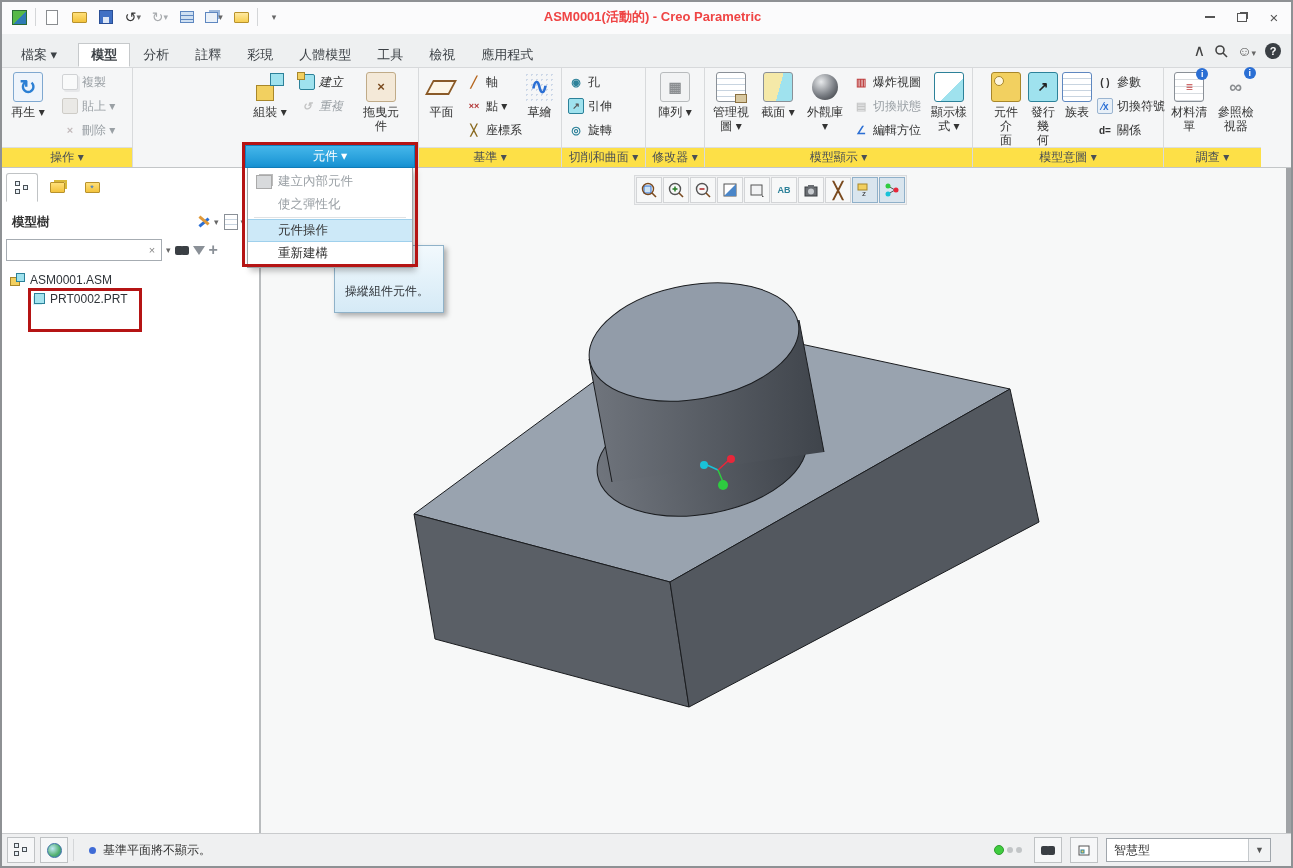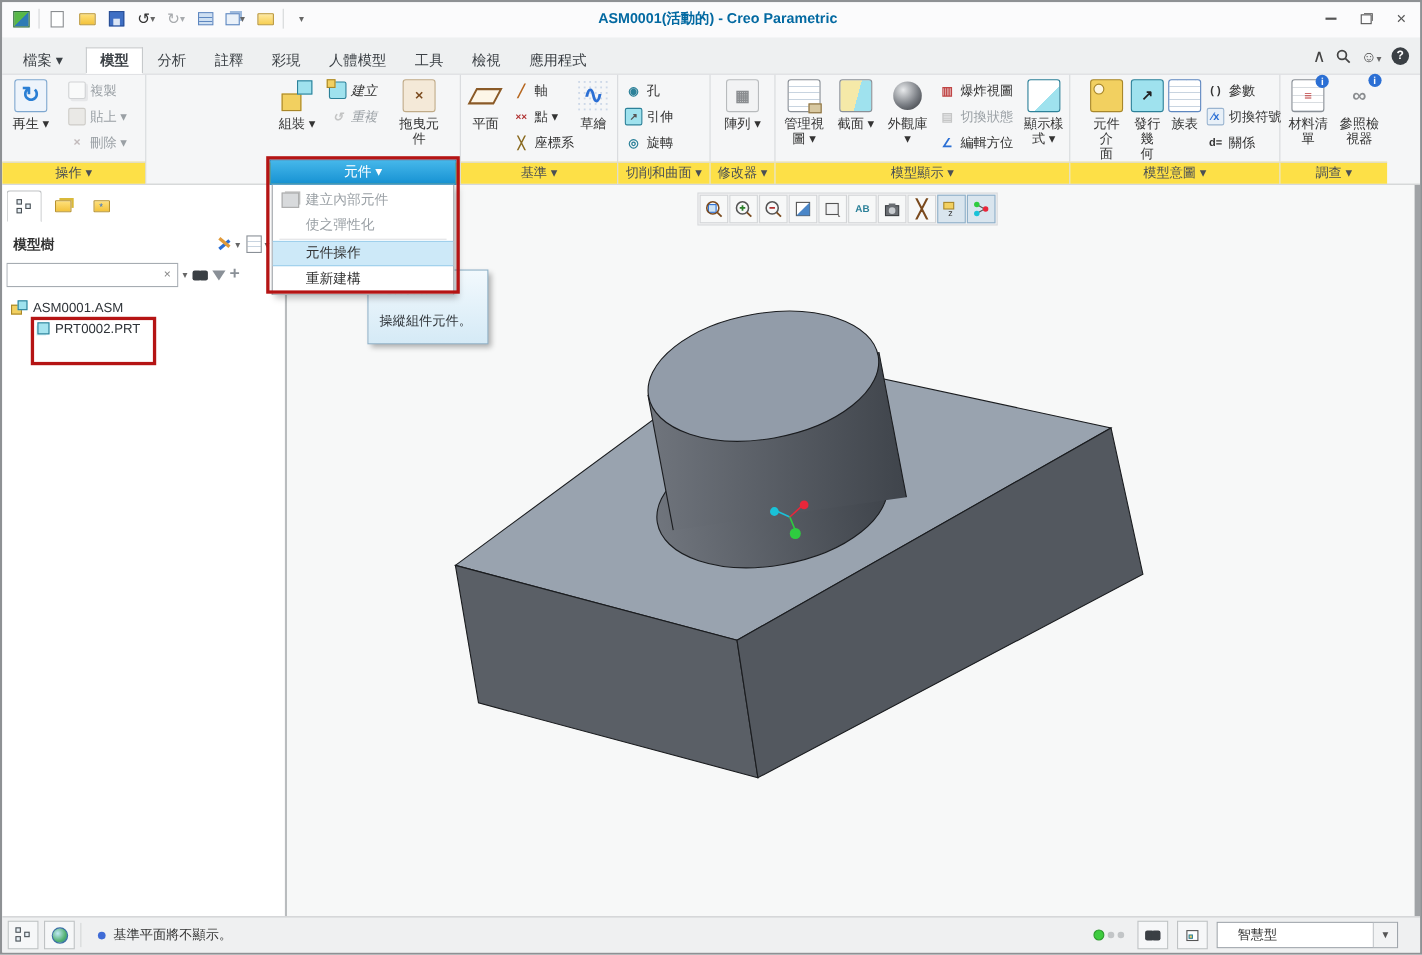--- a/index.html
+++ b/index.html
@@ -7,21 +7,21 @@
   #app { position:relative; width:1293px; height:868px; background:#fff;
          border:2px solid #8e9194; overflow:hidden; font-family:"Liberation Sans", sans-serif; }
 
   
   .titlebar { position:absolute; left:0; top:0; right:0; height:32px; background:#fbfbfc; }
   .qat { position:absolute; left:6px; top:4px; display:flex; align-items:center; gap:5px; }
   .qbtn { width:22px; height:22px; display:flex; align-items:center; justify-content:center;
           font-size:14px; color:#333; border-radius:2px; }
   .vsep { width:1px; height:18px; background:#d4d6d8; }
   .title-text { position:absolute; left:0; right:0; top:0; height:30px; display:flex;
-                align-items:center; justify-content:center; font-size:13px; font-weight:bold; color:#0369a1;
+                align-items:center; justify-content:center; font-size:13px; font-weight:bold; color:#ef4444;
                 pointer-events:none;margin-left:12px; }
   .wctrl { position:absolute; right:6px; top:6px; display:flex; gap:10px; }
   .wc { width:22px; height:18px; display:flex; align-items:center; justify-content:center; color:#555; }
   .wc .minbar { width:10px; height:2px; background:#555; }
   .wc .restbox { width:10px; height:9px; border:1px solid #555; box-shadow:2px -2px 0 -1px #555; }
 
   
   .creo-ic { position:relative; width:16px; height:16px; }
   .creo-ic i { position:absolute; display:block; }
   .doc-ic   { width:12px; height:15px; background:#fff; border:1px solid #8a8d90; }
@@ -122,21 +122,21 @@
   .sbtn { width:28px; height:26px; border:1px solid #bfc2c4; background:#f6f7f8; display:flex;
           align-items:center; justify-content:center; }
   .sb-msg { display:flex; align-items:center; gap:7px; margin-left:10px; }
   .dot-blue { width:7px; height:7px; border-radius:50%; background:#3f6bd6; }
   .sb-right { position:absolute; right:20px; top:3px; display:flex; align-items:center; gap:8px; }
   .dots { display:flex; align-items:center; gap:3px; margin-right:4px; }
   .dgreen { width:10px; height:10px; border-radius:50%; background:#3fcc3f; border:1px solid #2f9c2f; }
   .dgray { width:6px; height:6px; border-radius:50%; background:#c2c5c7; }
   .filter-select { display:flex; align-items:center; width:165px; height:24px; border:1px solid #a0a6ac;
                    background:#fff; }
-  .filter-select .fv { flex:1; padding-left:18px; }
+  .filter-select .fv { flex:1; padding-left:7px; }
   .filter-select .fa { width:22px; height:100%; border-left:1px solid #c5c9cc; display:flex; align-items:center;
                        justify-content:center; color:#555; font-size:9px; background:#f2f3f4; }
 
   .treegrid { position:relative; width:14px; height:14px; }
   .treegrid i { position:absolute; width:5px; height:5px; border:1px solid #4a5055; background:#e8f0f6; }
   .globe { width:15px; height:15px; border-radius:50%; background:radial-gradient(circle at 35% 35%, #bfe8f5, #51b06e 60%, #2e7bb5); border:1px solid #3a6ea5; }
   .funnel { width:0; height:0; border-left:6px solid transparent; border-right:6px solid transparent;
             border-top:9px solid #8a9097; }
   .binoc { width:14px; height:9px; position:relative; }
   .binoc i { position:absolute; top:0; width:8px; height:9px; background:#3a3f44; border-radius:2px; }

